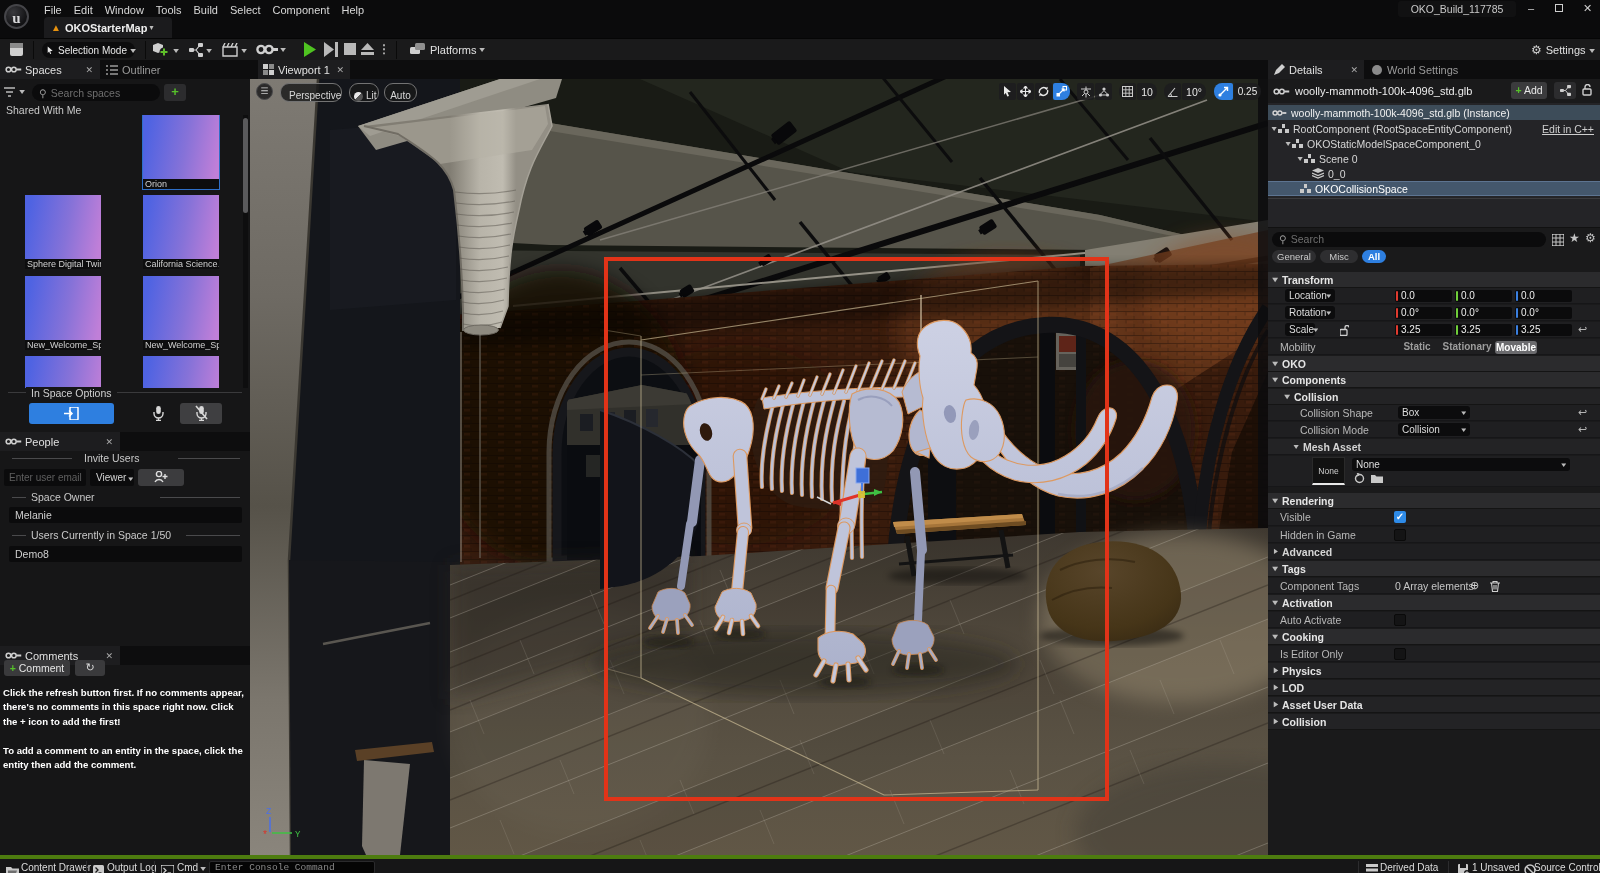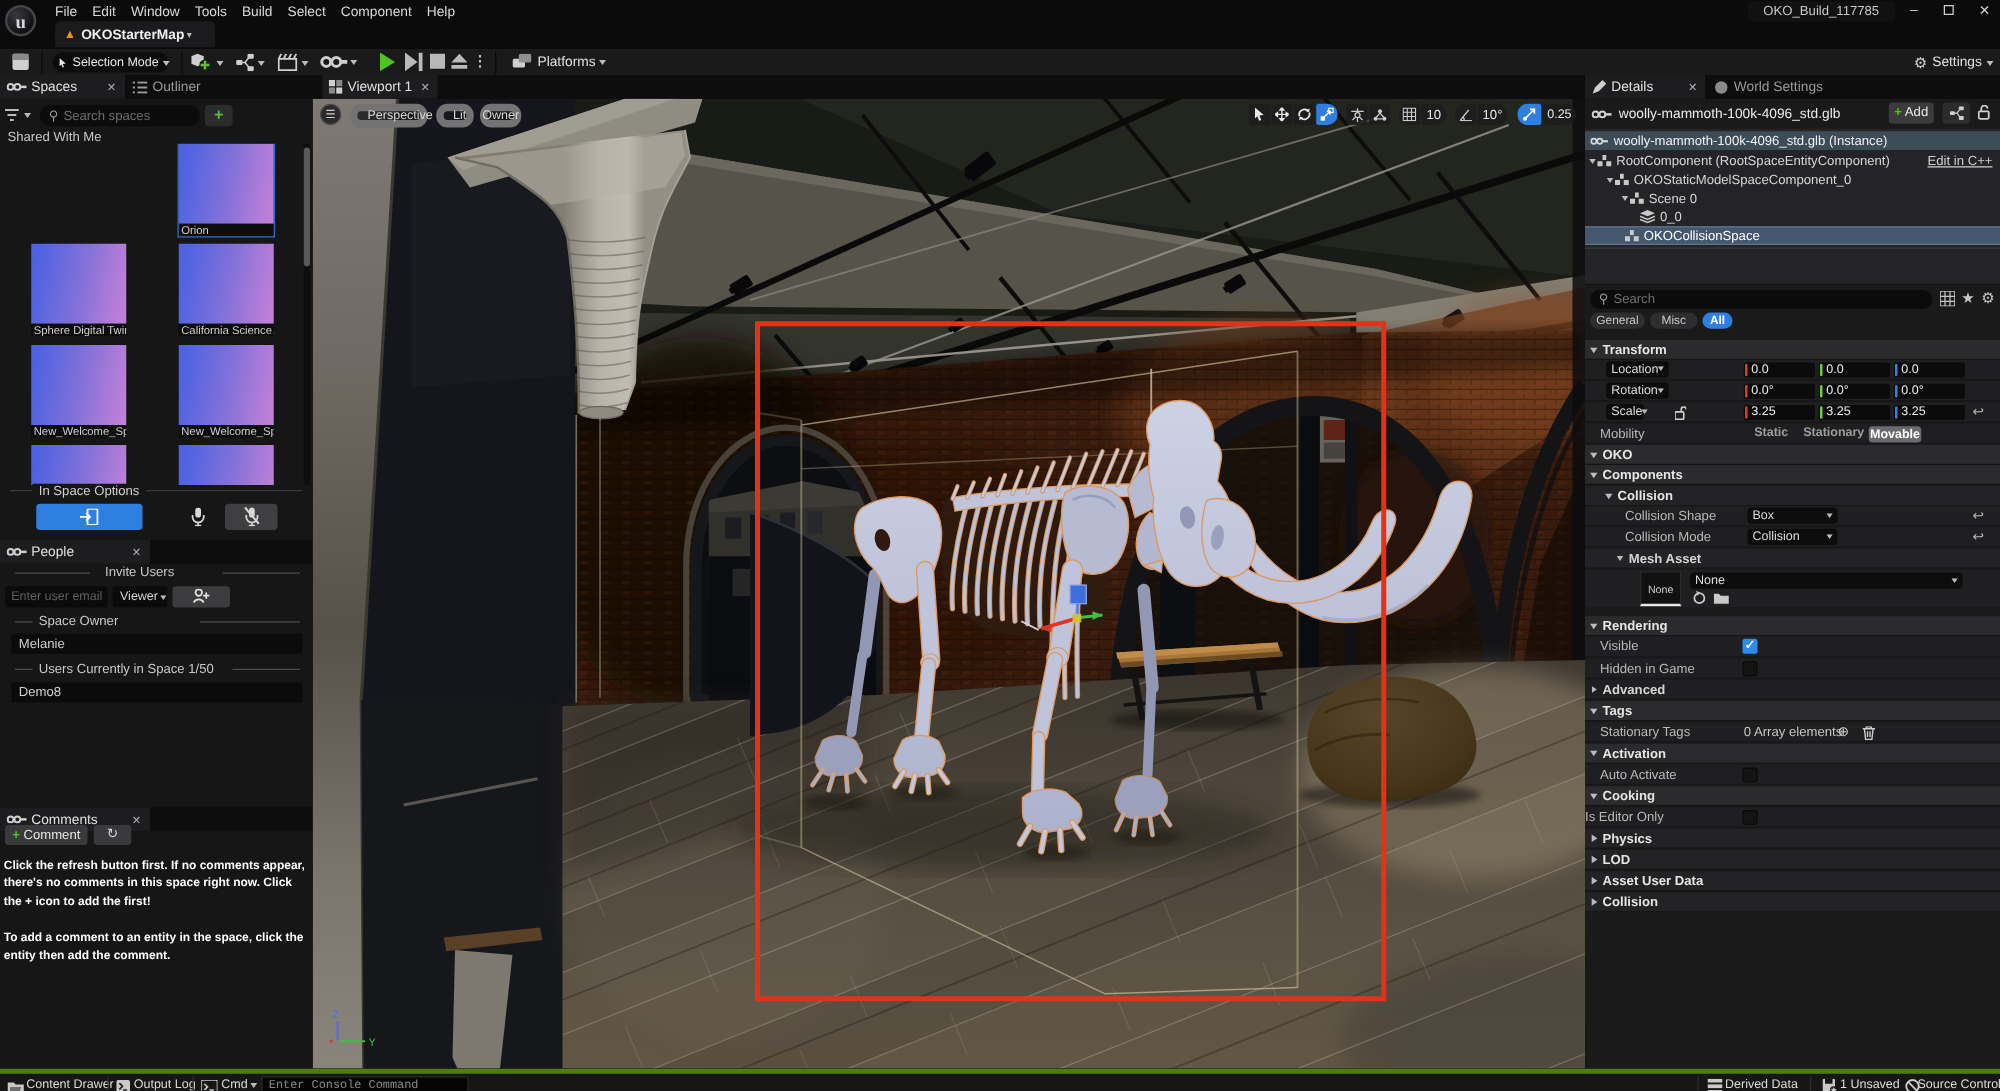--- a/index.html
+++ b/index.html
@@ -28,21 +28,21 @@
   linear-gradient(#c9c9c9,#c9c9c9) 50% 0/3px 4px no-repeat,
   linear-gradient(#c9c9c9,#c9c9c9) 100% 100%/4px 4px no-repeat}
 .fbtn{height:13px;background:#2e2e30;border-radius:7px;color:#c9c9c9;font-size:9.5px;text-align:center;line-height:13px}
 .shdr{position:absolute;left:0;width:332px;height:16px;background:#2b2b2d;border-bottom:1px solid #141414;display:flex;align-items:center;font-size:10.5px;font-weight:bold;color:#e5e5e5}
 .shdr .texp{margin-left:5px}
 .prow{position:absolute;left:0;width:332px;height:16px;background:#1f1f21;border-bottom:1px solid #161618;display:flex;align-items:center;font-size:10.5px;color:#b8b8b8}
 .vfld{position:absolute;height:12px;background:#0b0b0c;border-radius:2px;color:#eee;font-size:10px;line-height:12px;padding-left:6px}
 .vbar{position:absolute;left:1px;top:1px;width:2px;height:10px;border-radius:1px}
 .ddp{position:absolute;height:13px;background:#0c0c0d;border-radius:3px;color:#ddd;font-size:10px;line-height:13px;padding:0 4px;display:flex;align-items:center;justify-content:space-between}
 .rst{position:absolute;color:#b5b5b5;font-size:11px;top:1px}
-.vpill{height:19px;background:rgba(24,24,26,.82);border-radius:9px;border:6px solid #737373;display:flex;align-items:center;font-size:10px;color:#d8d8d8}
+.vpill{height:19px;background:rgba(24,24,26,.82);border-radius:9px;border:1px solid #737373;display:flex;align-items:flex-end;font-size:10px;color:#d8d8d8}
 .vbtn{height:17px;min-width:17px;background:rgba(28,28,30,.85);display:flex;align-items:center;justify-content:center;border-radius:2px}
 .timg{width:76px;height:64px;background:linear-gradient(100deg,#4f63e2 8%,#8672d8 55%,#c07fd8 95%)}
 .tlbl{width:76px;height:10px;background:#0d0d0e;color:#d0d0d0;font-size:9px;line-height:10px;padding-left:2px;overflow:hidden;white-space:nowrap}
 </style>
 </head>
 <body>
 <div id="app">
 <div class="abs" id="menubar">
   <div class="abs" style="left:38px;top:0">
     <span class="mi">File</span><span class="mi">Edit</span><span class="mi">Window</span><span class="mi">Tools</span><span class="mi">Build</span><span class="mi">Select</span><span class="mi">Component</span><span class="mi">Help</span>
@@ -721,21 +721,21 @@
     <svg width="10" height="10" viewBox="0 0 10 10" style="margin:0 3px 0 5px">
           <path d="M5,0 L10,2.5 L10,7.5 L5,10 L0,7.5 L0,2.5 Z M0,2.5 L5,5 L10,2.5 M5,5 L5,10" fill="#777" stroke="#ccc" stroke-width="0.8"></path>
         </svg>
     <span>Perspective</span>
   </div>
   <div class="abs vpill" style="left:99px;top:23px;width:30px;z-index:3">
     <span style="width:9px;height:9px;border-radius:50%;background:linear-gradient(135deg,#e8e8e8 50%,#555 50%);display:inline-block;margin:0 3px 0 4px"></span>
     <span>Lit</span>
   </div>
   <div class="abs vpill" style="left:134px;top:23px;width:33px;z-index:3;justify-content:center">
-    <span>Owner</span>
+    <span>Auto</span>
   </div>
   <div class="abs" style="left:749px;top:23px;display:flex;align-items:flex-start;gap:1px;z-index:3">
     <div class="vbtn">
           <svg width="9" height="11" viewBox="0 0 9 11">
             <path d="M1,0 L8,6 L4.5,6.3 L6,10 L4.3,10.6 L2.8,7 L1,8.8 Z" fill="#e8e8e8"></path>
           </svg>
         </div>
     <div class="vbtn">
           <svg width="11" height="11" viewBox="0 0 11 11">
             <path d="M5.5,0 L7,2 L4,2 Z M5.5,11 L4,9 L7,9 Z M0,5.5 L2,4 L2,7 Z M11,5.5 L9,4 L9,7 Z M5.5,1.5 L5.5,9.5 M1.5,5.5 L9.5,5.5" stroke="#e8e8e8" stroke-width="1.1" fill="#e8e8e8"></path>
@@ -985,41 +985,41 @@
   </div>
   <div class="prow" style="top:484px;height:16px">
     <span class="texp" style="margin-left:5px;transform:rotate(-90deg) scaleX(1.3)">▾</span>
         <span style="margin-left:3px;font-weight:bold;color:#d5d5d5">Advanced</span>
   </div>
   <div class="shdr" style="top:501px">
         <span class="texp">▾</span>
         <span style="margin-left:3px">Tags</span>
       </div>
   <div class="prow" style="top:518px">
-    <span style="margin-left:12px">Stationary Tags</span>
+    <span style="margin-left:12px">Component Tags</span>
     <span class="abs" style="left:127px;color:#c5c5c5">0 Array elements</span>
     <span class="abs" style="left:202px;top:1px;color:#cfcfcf;font-size:11px">⊕</span>
     <svg width="10" height="11" viewBox="0 0 10 11" style="position:absolute;left:222px;top:3px">
           <path d="M0,2 L10,2 M3,2 L3,0.5 L7,0.5 L7,2 M1.5,2 L2.5,10.5 L7.5,10.5 L8.5,2 M4,4 L4,8.5 M6,4 L6,8.5" stroke="#cfcfcf" stroke-width="1.1" fill="none"></path>
         </svg>
   </div>
   <div class="shdr" style="top:535px">
         <span class="texp">▾</span>
         <span style="margin-left:3px">Activation</span>
       </div>
   <div class="prow" style="top:552px;height:16px">
     <span style="margin-left:12px">Auto Activate</span>
     <div class="cbox abs" style="left:126px;top:2px"></div>
   </div>
   <div class="shdr" style="top:569px">
         <span class="texp">▾</span>
         <span style="margin-left:3px">Cooking</span>
       </div>
   <div class="prow" style="top:586px;height:16px">
-    <span style="">Is Editor Only</span>
+    <span style="margin-left:12px">Is Editor Only</span>
     <div class="cbox abs" style="left:126px;top:2px"></div>
   </div>
   <div class="shdr" style="top:603px;background:#232325">
         <span class="texp" style="transform:rotate(-90deg) scaleX(1.3)">▾</span>
         <span style="margin-left:3px">Physics</span>
       </div>
   <div class="shdr" style="top:620px;background:#232325">
         <span class="texp" style="transform:rotate(-90deg) scaleX(1.3)">▾</span>
         <span style="margin-left:3px">LOD</span>
       </div>

